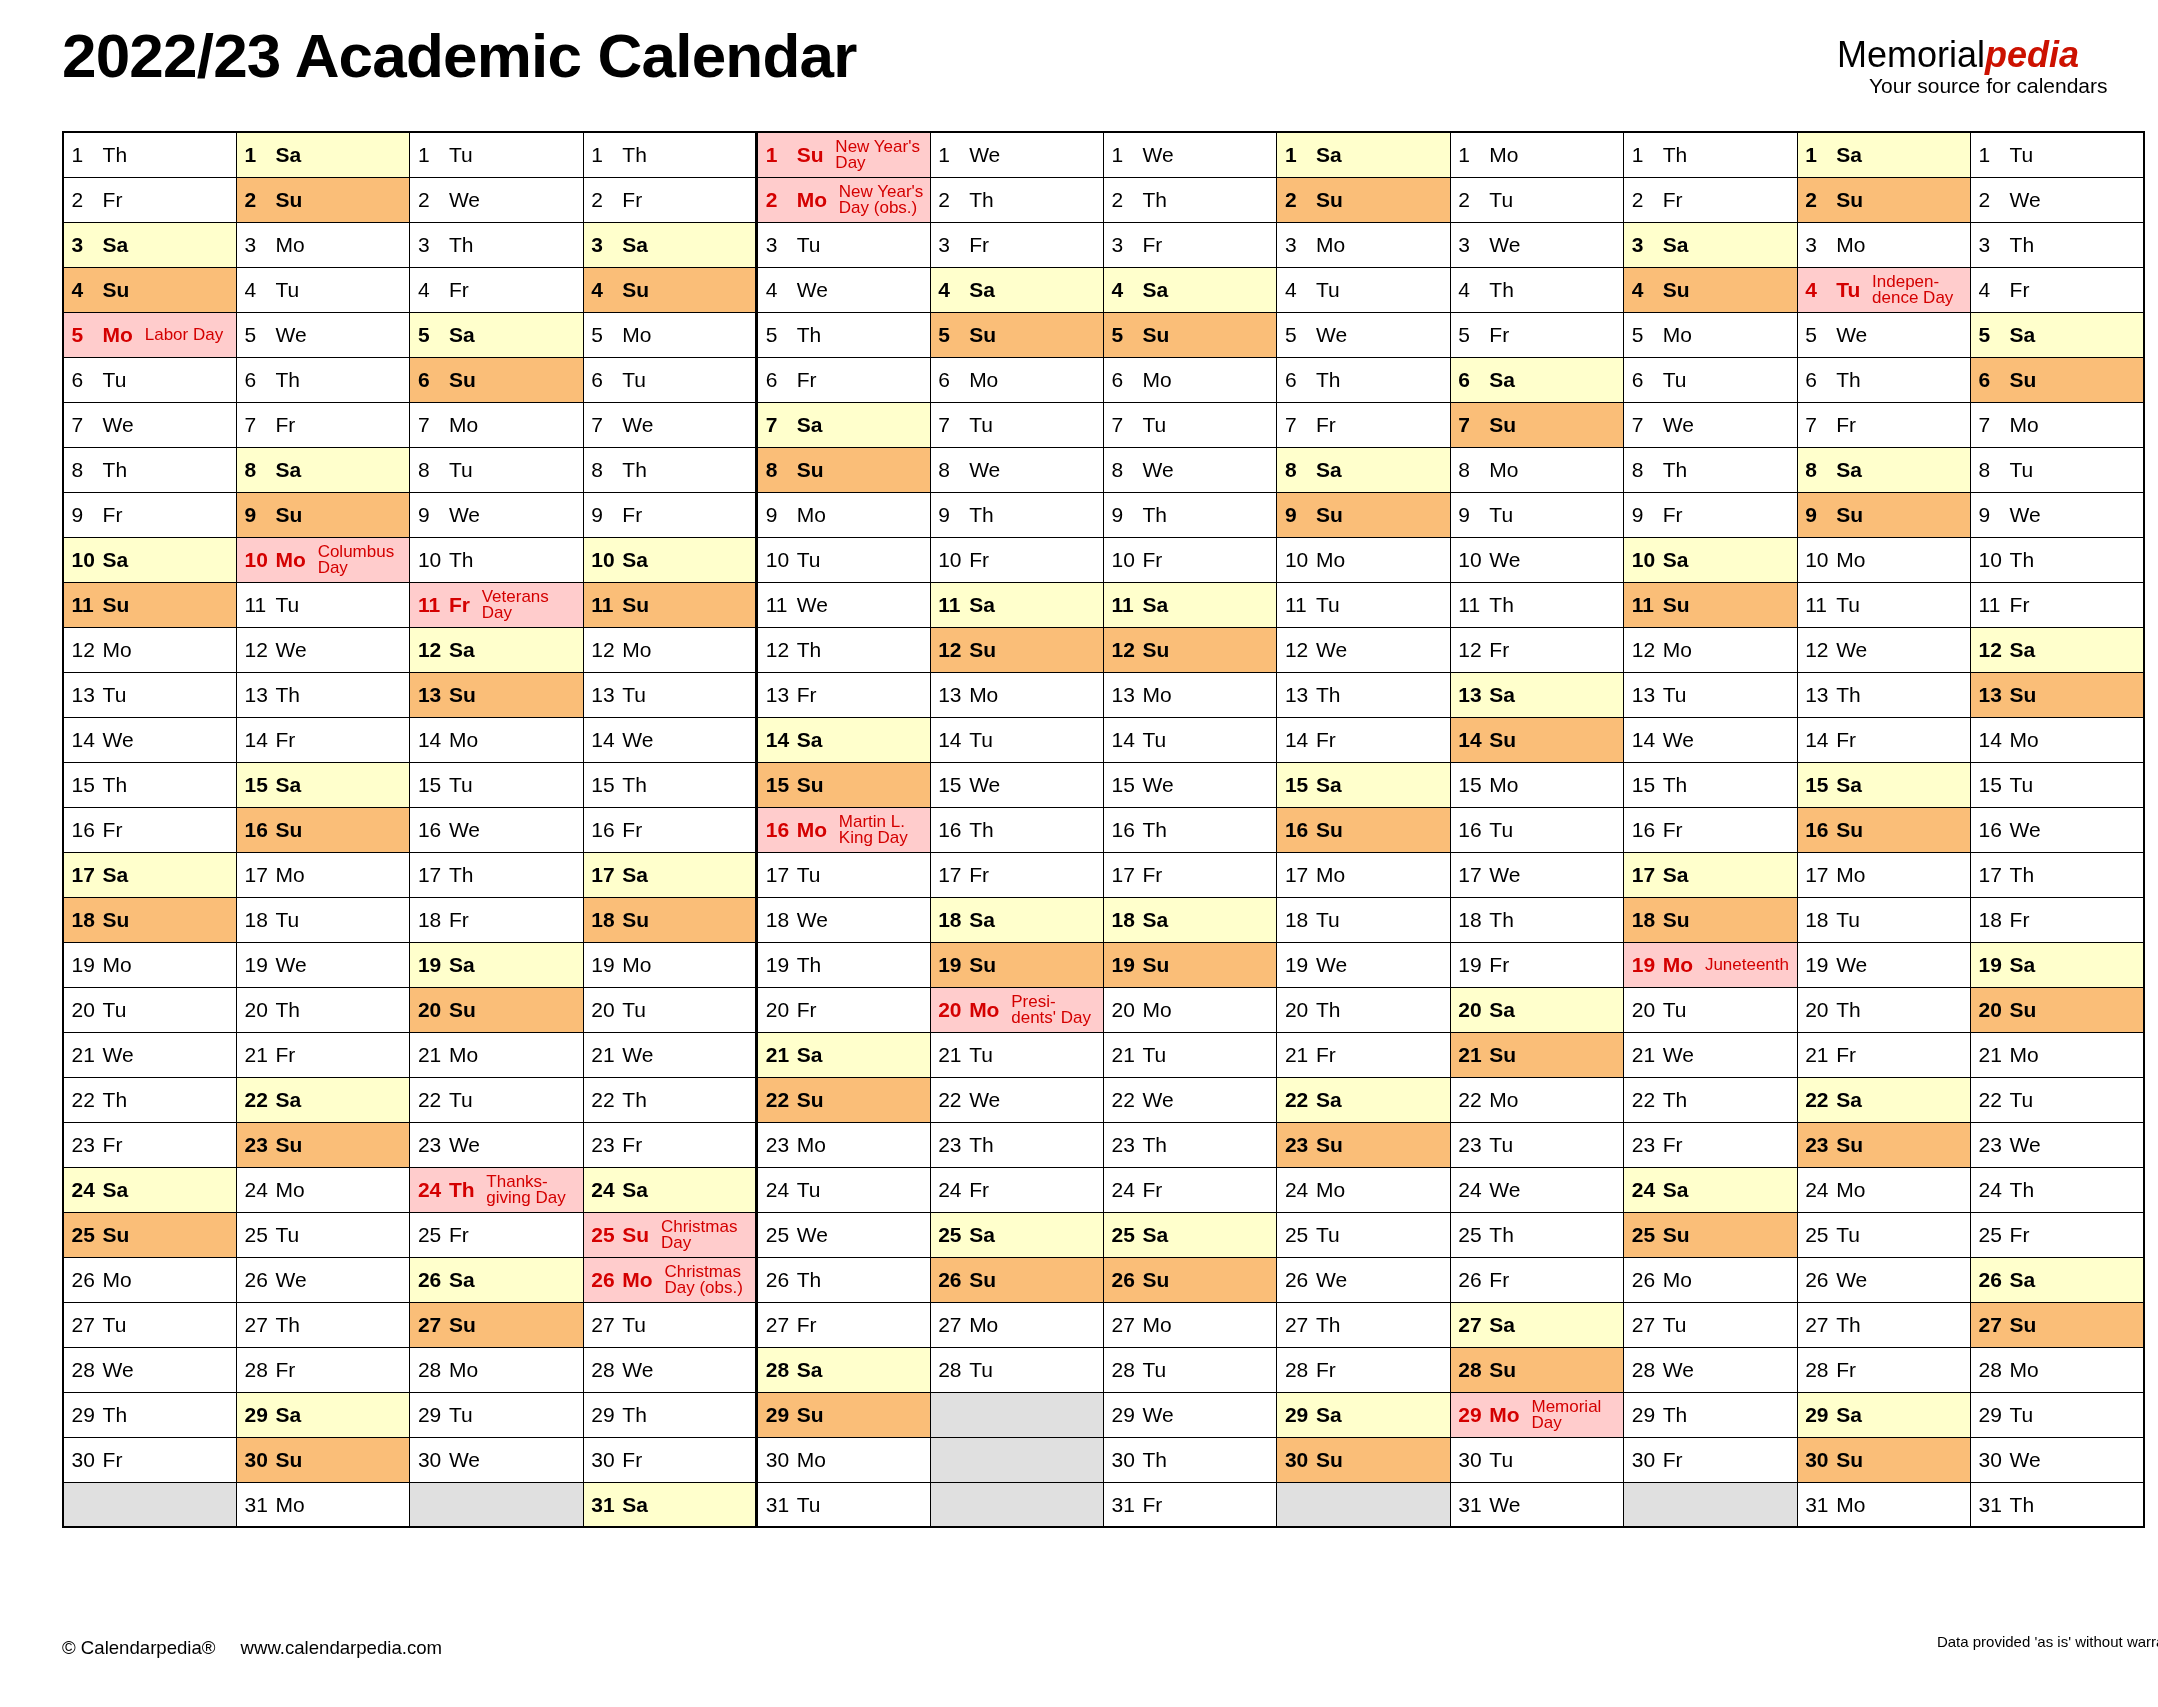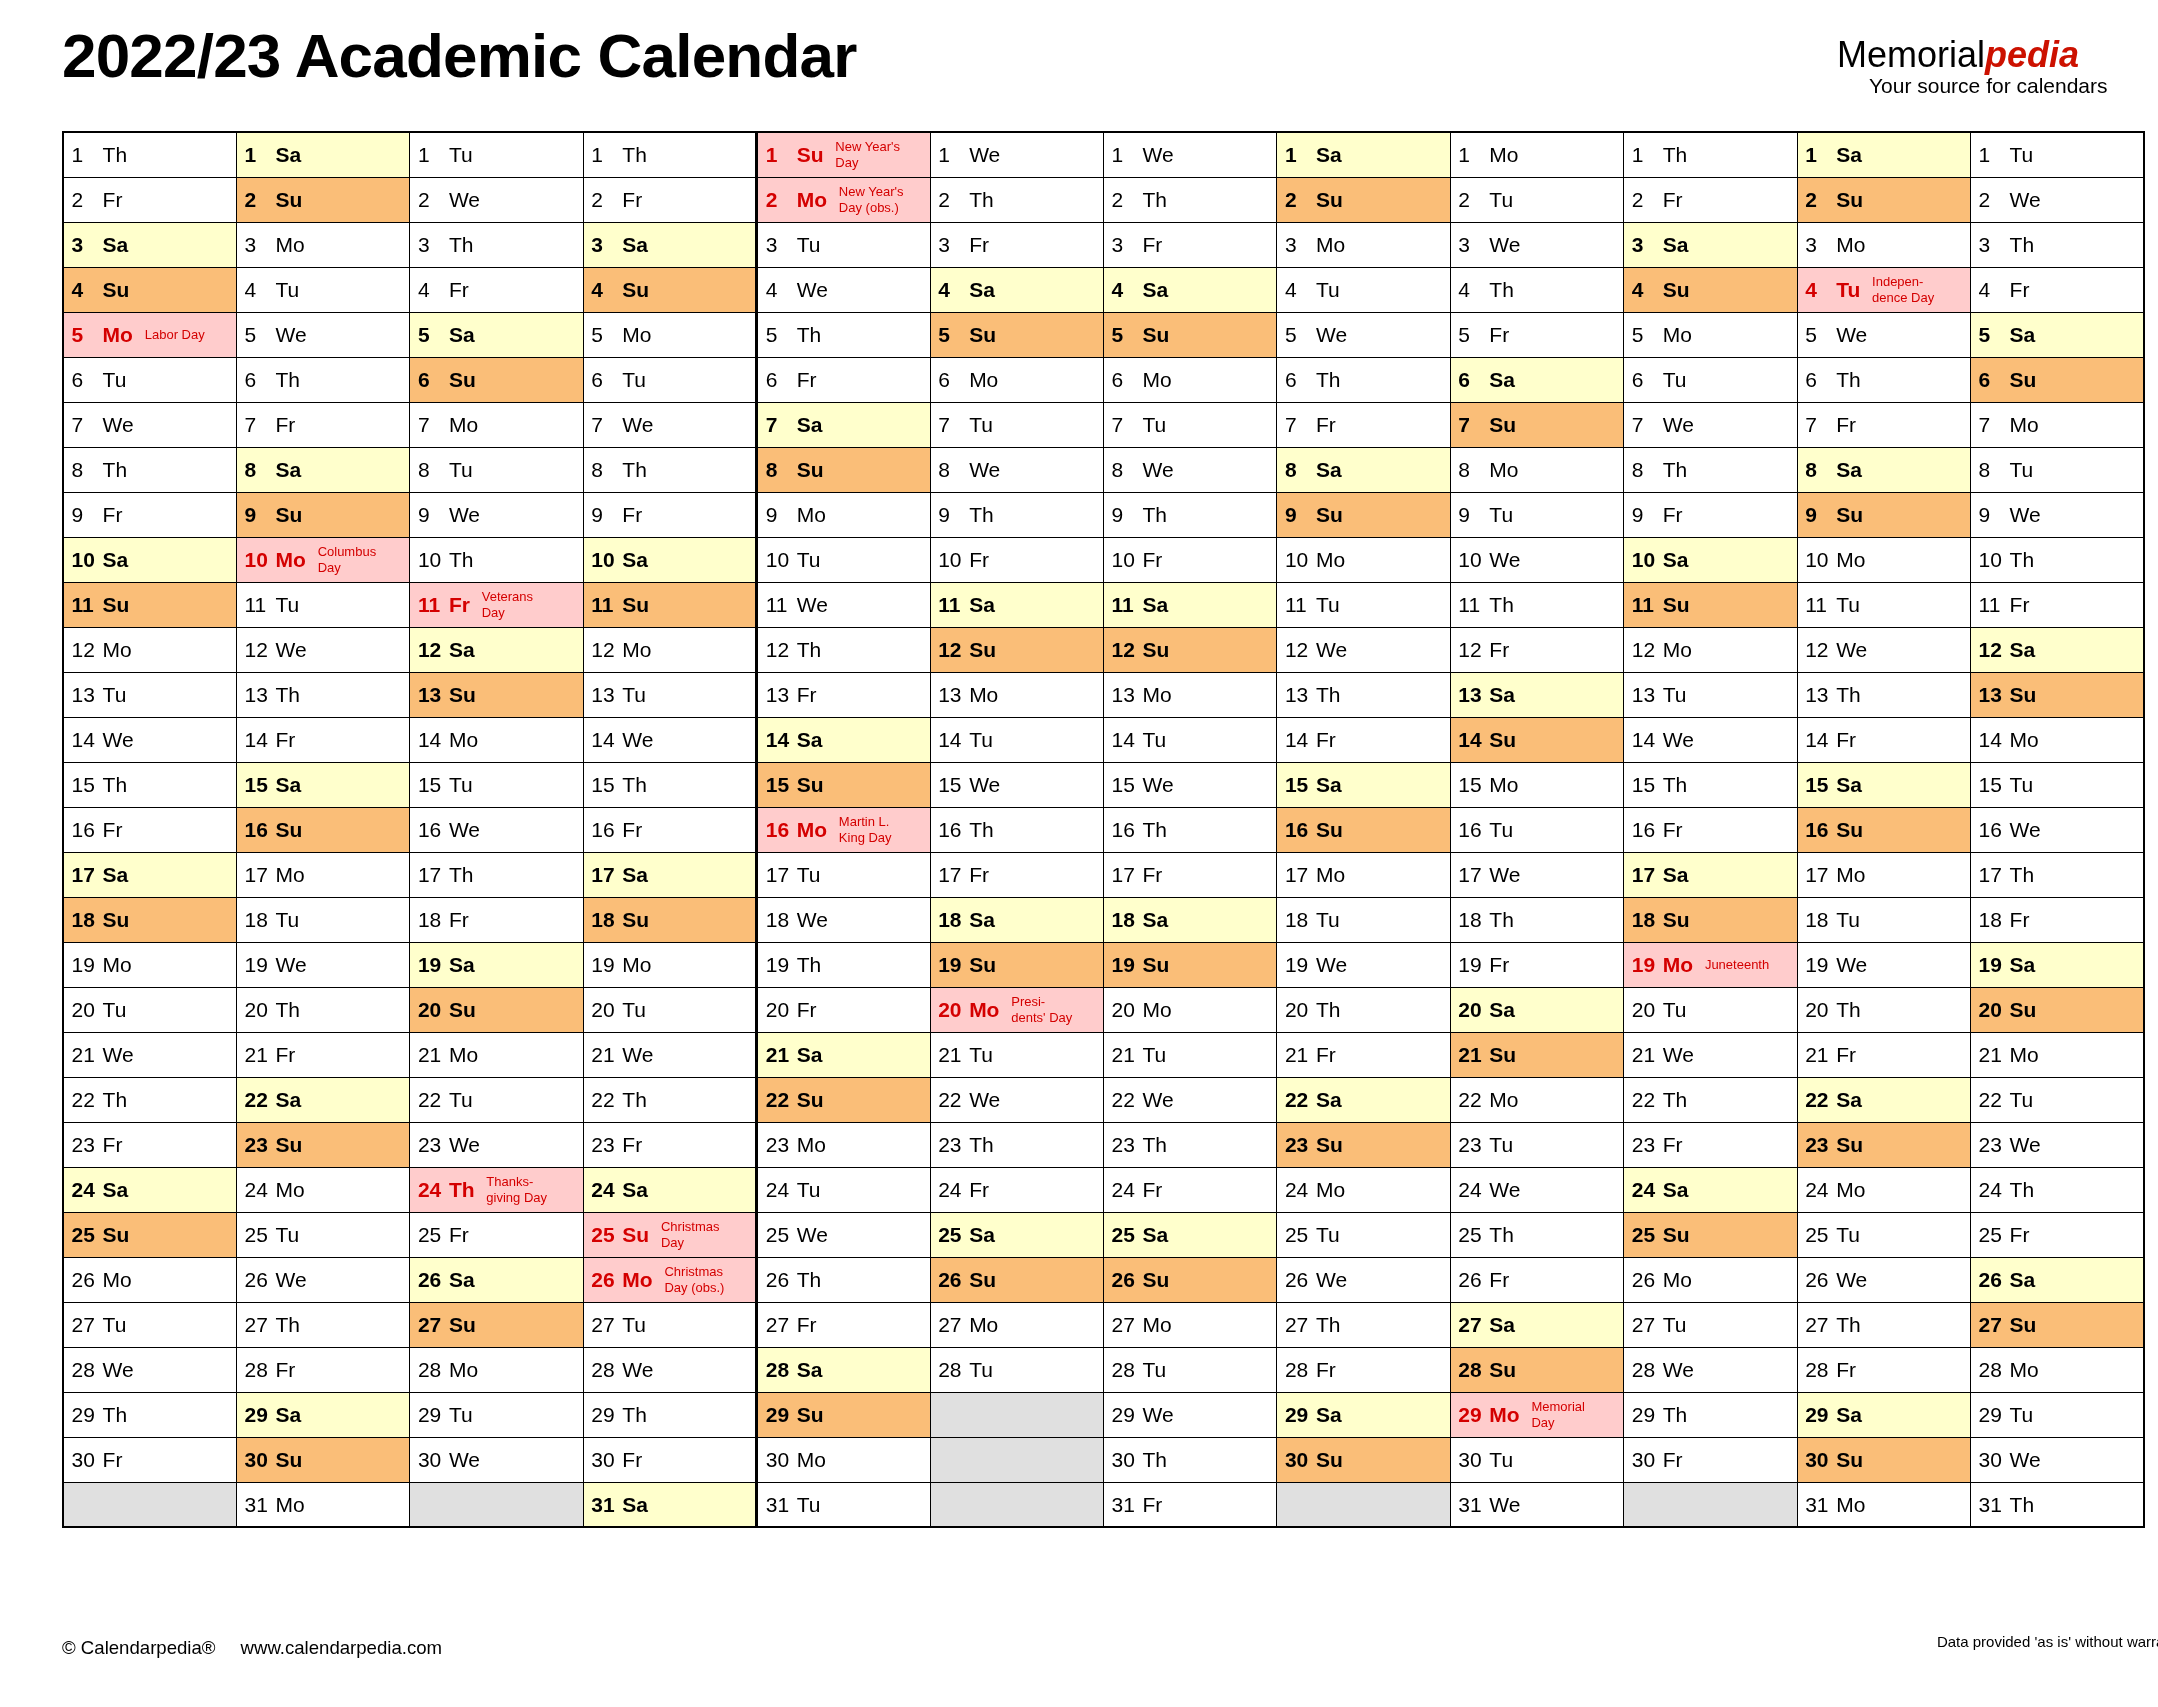--- a/index.html
+++ b/index.html
@@ -22,21 +22,21 @@
   .yrow{font-size:35px;font-weight:bold;text-align:center;}
   .mrow{font-size:26px;font-weight:bold;text-align:center;}
   .era22{background:var(--c22);}
   .era23{background:var(--c23);}
   .bnd{border-left-width:3.4px !important;}
 
   td.day{font-size:21px;vertical-align:middle;text-align:left;}
   .dnum{display:inline-block;min-width:31px;margin-left:7.6px;vertical-align:middle;}
   .dwd{display:inline-block;vertical-align:middle;}
   .hlabel{display:inline-block;vertical-align:middle;margin-left:11.8px;
-          font-size:13px;line-height:16px;white-space:pre-line;}
+          font-size:17px;line-height:16px;white-space:pre-line;}
   td.sa{background:var(--sa);}
   td.su{background:var(--su);}
   td.sa .dnum,td.sa .dwd,td.su .dnum,td.su .dwd{font-weight:bold;}
   td.hol{background:var(--hol);}
   td.hol .dnum,td.hol .dwd{font-weight:bold;color:var(--red);}
   td.hol .hlabel{color:var(--red);}
   td.empty{background:var(--empty);}
 
   .footer-left{position:absolute;left:62px;top:1637px;font-size:18.6px;}
   .footer-left .url{margin-left:25px;}

